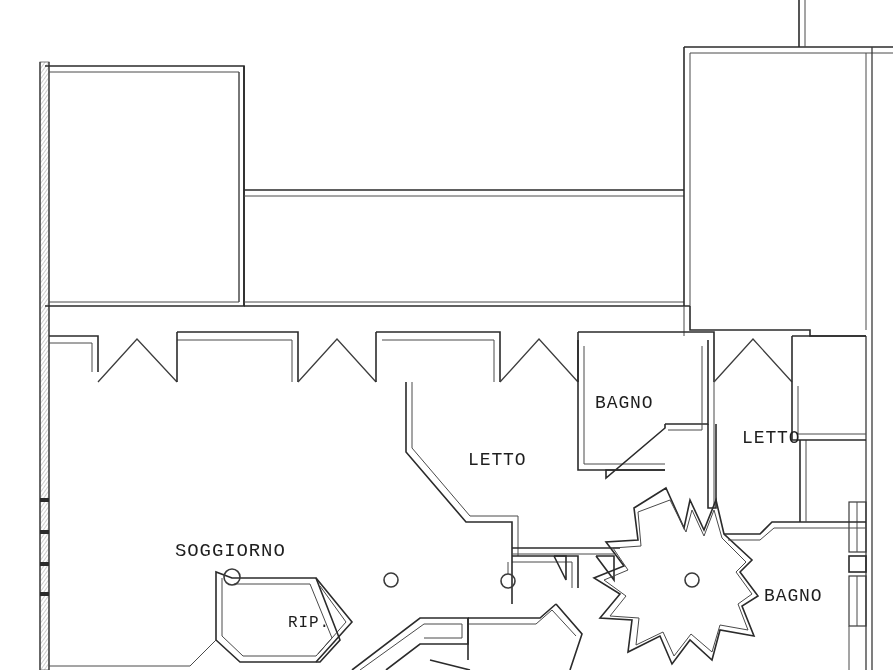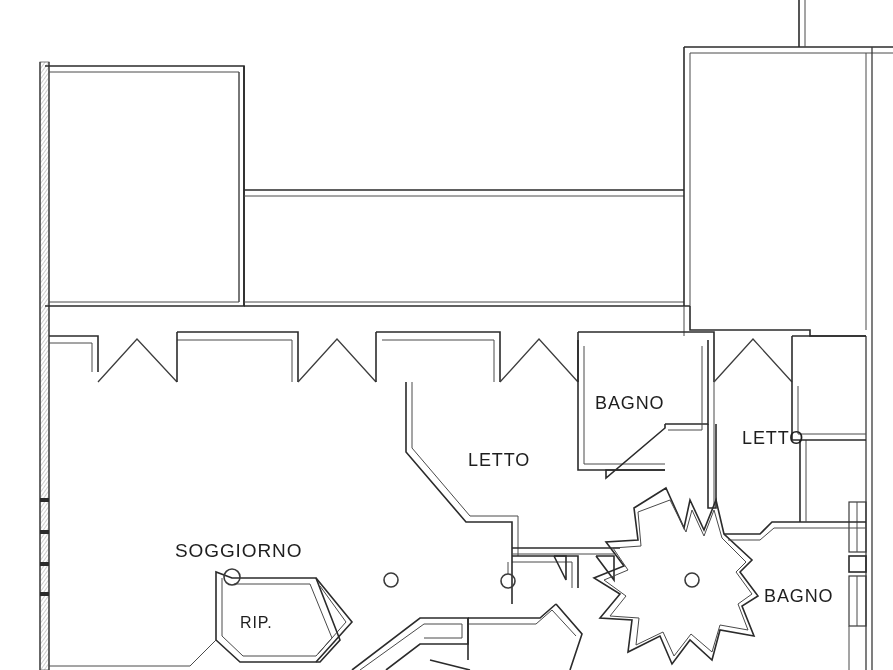--- a/index.html
+++ b/index.html
@@ -58,30 +58,30 @@
     stroke: #9a9a9a;
     stroke-width: 1;
   }
   .fixture-circle {
     fill: none;
     stroke: #3a3a3a;
     stroke-width: 1.6;
   }
   .room-label {
     position: absolute;
-    font-family: Liberation Sans, sans-serif;
+    font-family: Liberation Mono, monospace;
     color: #1e1e1e;
     letter-spacing: 0.9px;
     white-space: nowrap;
     font-weight: 400;
     -webkit-font-smoothing: antialiased;
   }
   .label-lg { font-size: 19px; }
   .label-md { font-size: 18px; }
-  .label-sm { font-size: 16px; }
+  .label-sm { font-size: 16px; margin-left: 48px; }
 </style>
 </head>
 <body>
 
 <div id="floorplan-root">
 
   <svg id="floorplan-svg" viewBox="0 0 893 670" xmlns="http://www.w3.org/2000/svg">
 
     <defs>
       <pattern id="wallHatch" width="3" height="3" patternUnits="userSpaceOnUse" patternTransform="rotate(35)">

